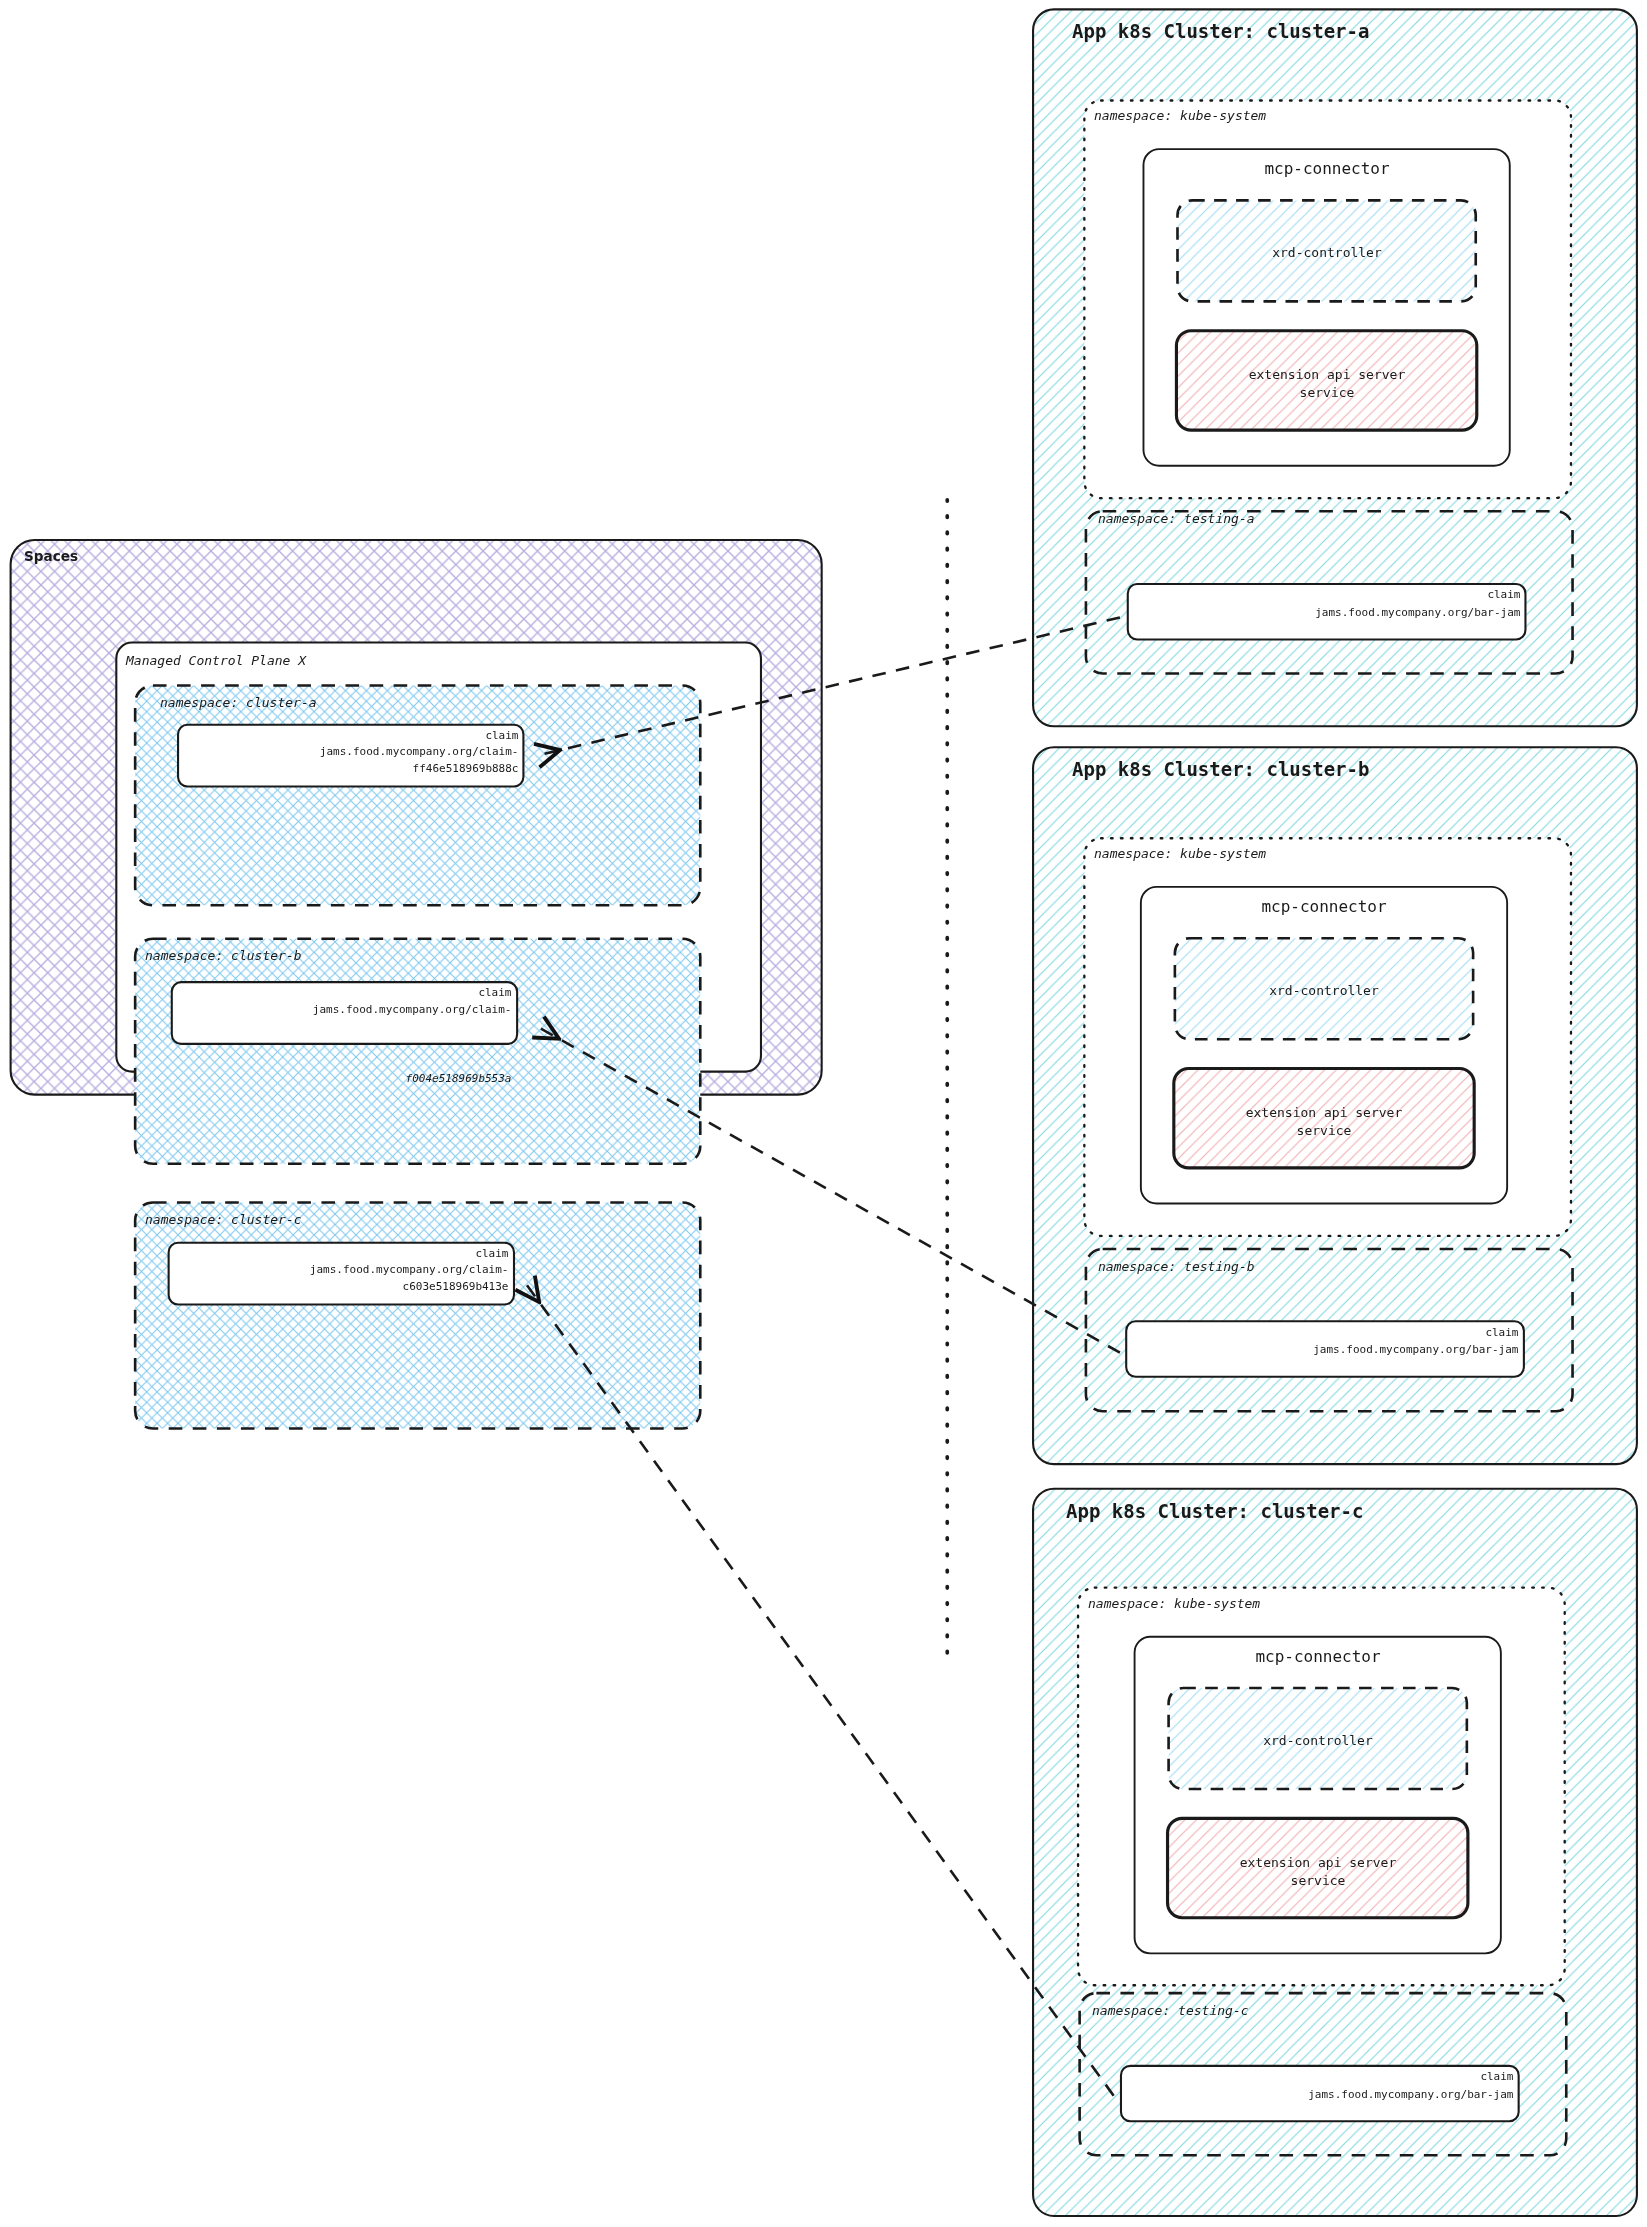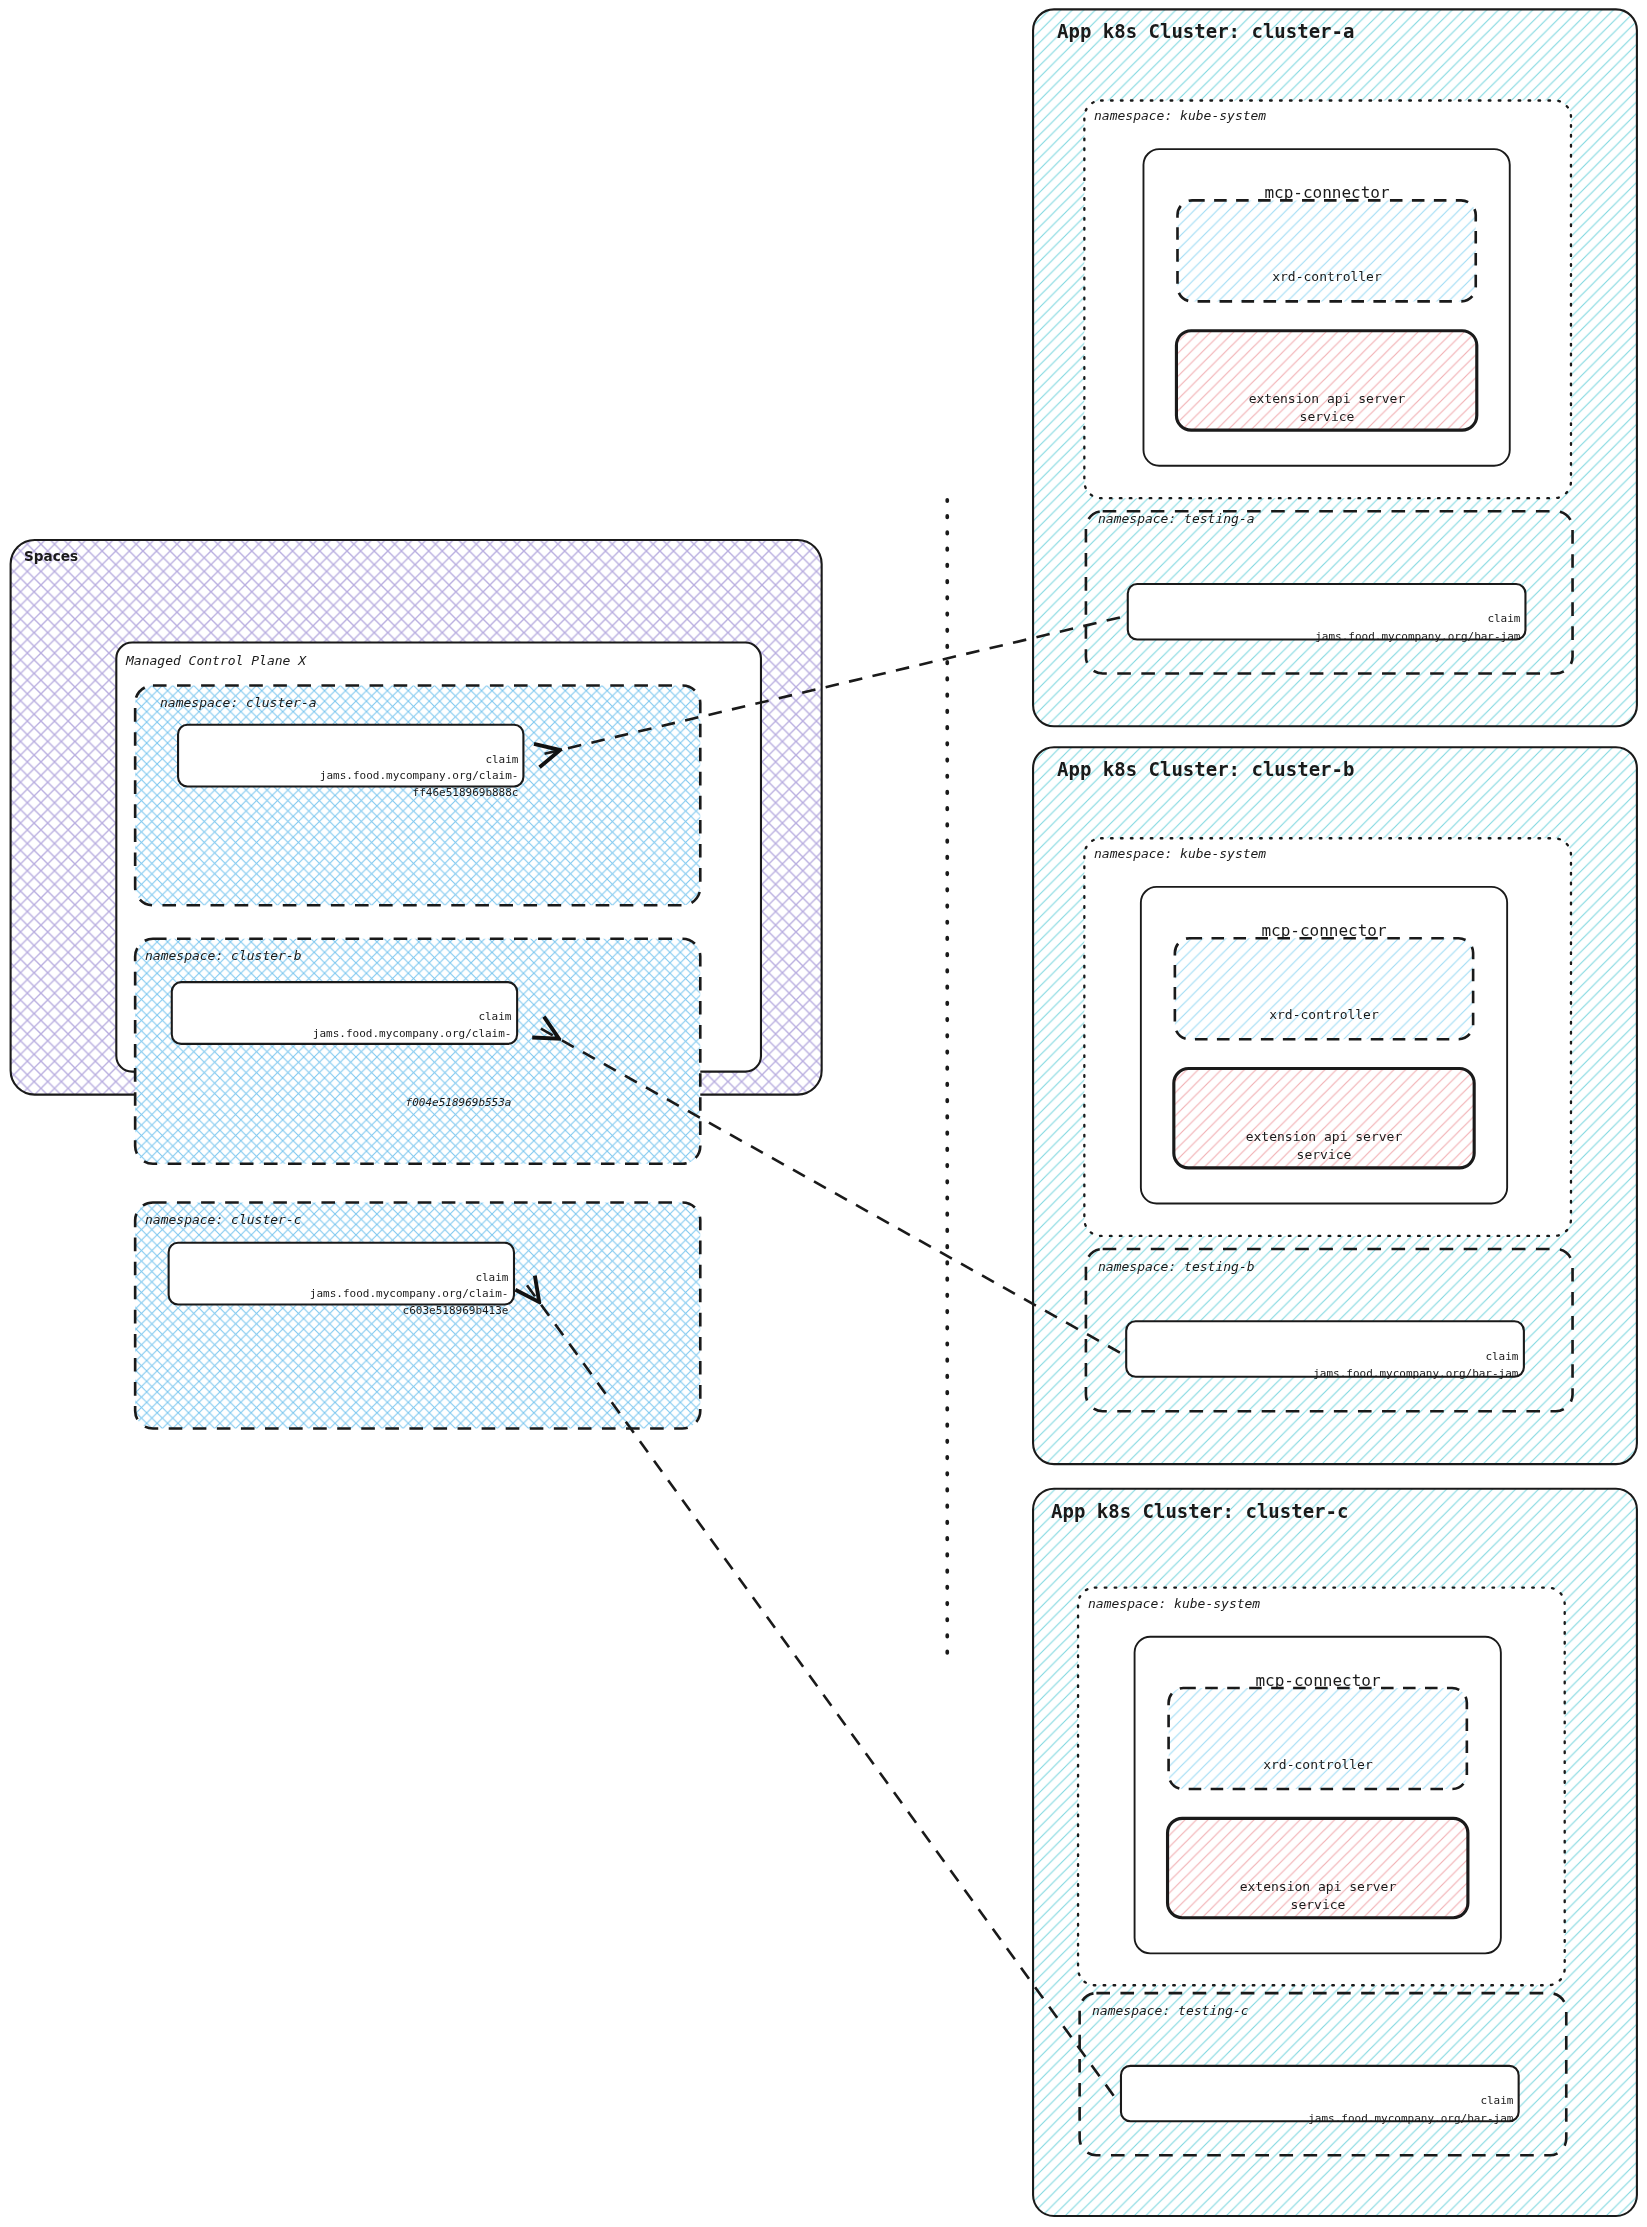--- a/index.html
+++ b/index.html
@@ -1,26 +1,26 @@
 <!DOCTYPE html>
 <html style="font-size:8.4px"><head>
 <meta charset="utf-8">
 <style>
   html,body{margin:0;padding:0;background:#ffffff;}
   body{font-family:"DejaVu Sans Mono", monospace;}
   #stage{position:relative;width:1647px;height:2227px;background:#fff;overflow:hidden;}
   svg#canvas{position:absolute;inset:0;width:1647px;height:2227px;display:block;}
   .lbl{position:absolute;white-space:pre;color:#1a1a1a;font-family:"DejaVu Sans Mono","Liberation Mono",monospace;}
-  .title-lbl{font-size:19px;font-weight:700;letter-spacing:0px;}
+  .title-lbl{font-size:19px;font-weight:700;letter-spacing:0px;margin-left:15px;}
   .spaces-lbl{font-size:13.6px;font-weight:600;font-family:"DejaVu Sans","Liberation Sans",sans-serif;}
   .mcp-lbl{font-size:16px;font-weight:400;text-align:center;}
   .ns-lbl{font-size:13px;font-weight:400;font-style:italic;}
   .box-lbl{font-size:13px;font-weight:400;text-align:center;line-height:1.32;}
   .claim-lbl{font-size:11px;font-weight:400;text-align:right;line-height:1.30;}
-  .ctr{transform:translateX(-50%);margin-top:24px;}
+  .ctr{transform:translateX(-50%);}
 </style>
 </head>
 <body>
 
 <div id="stage">
 
   <svg id="canvas" viewBox="0 0 3147 4256" xmlns="http://www.w3.org/2000/svg">
     <defs>
 
       <pattern id="hatchPurple" width="26" height="26" patternUnits="userSpaceOnUse">

